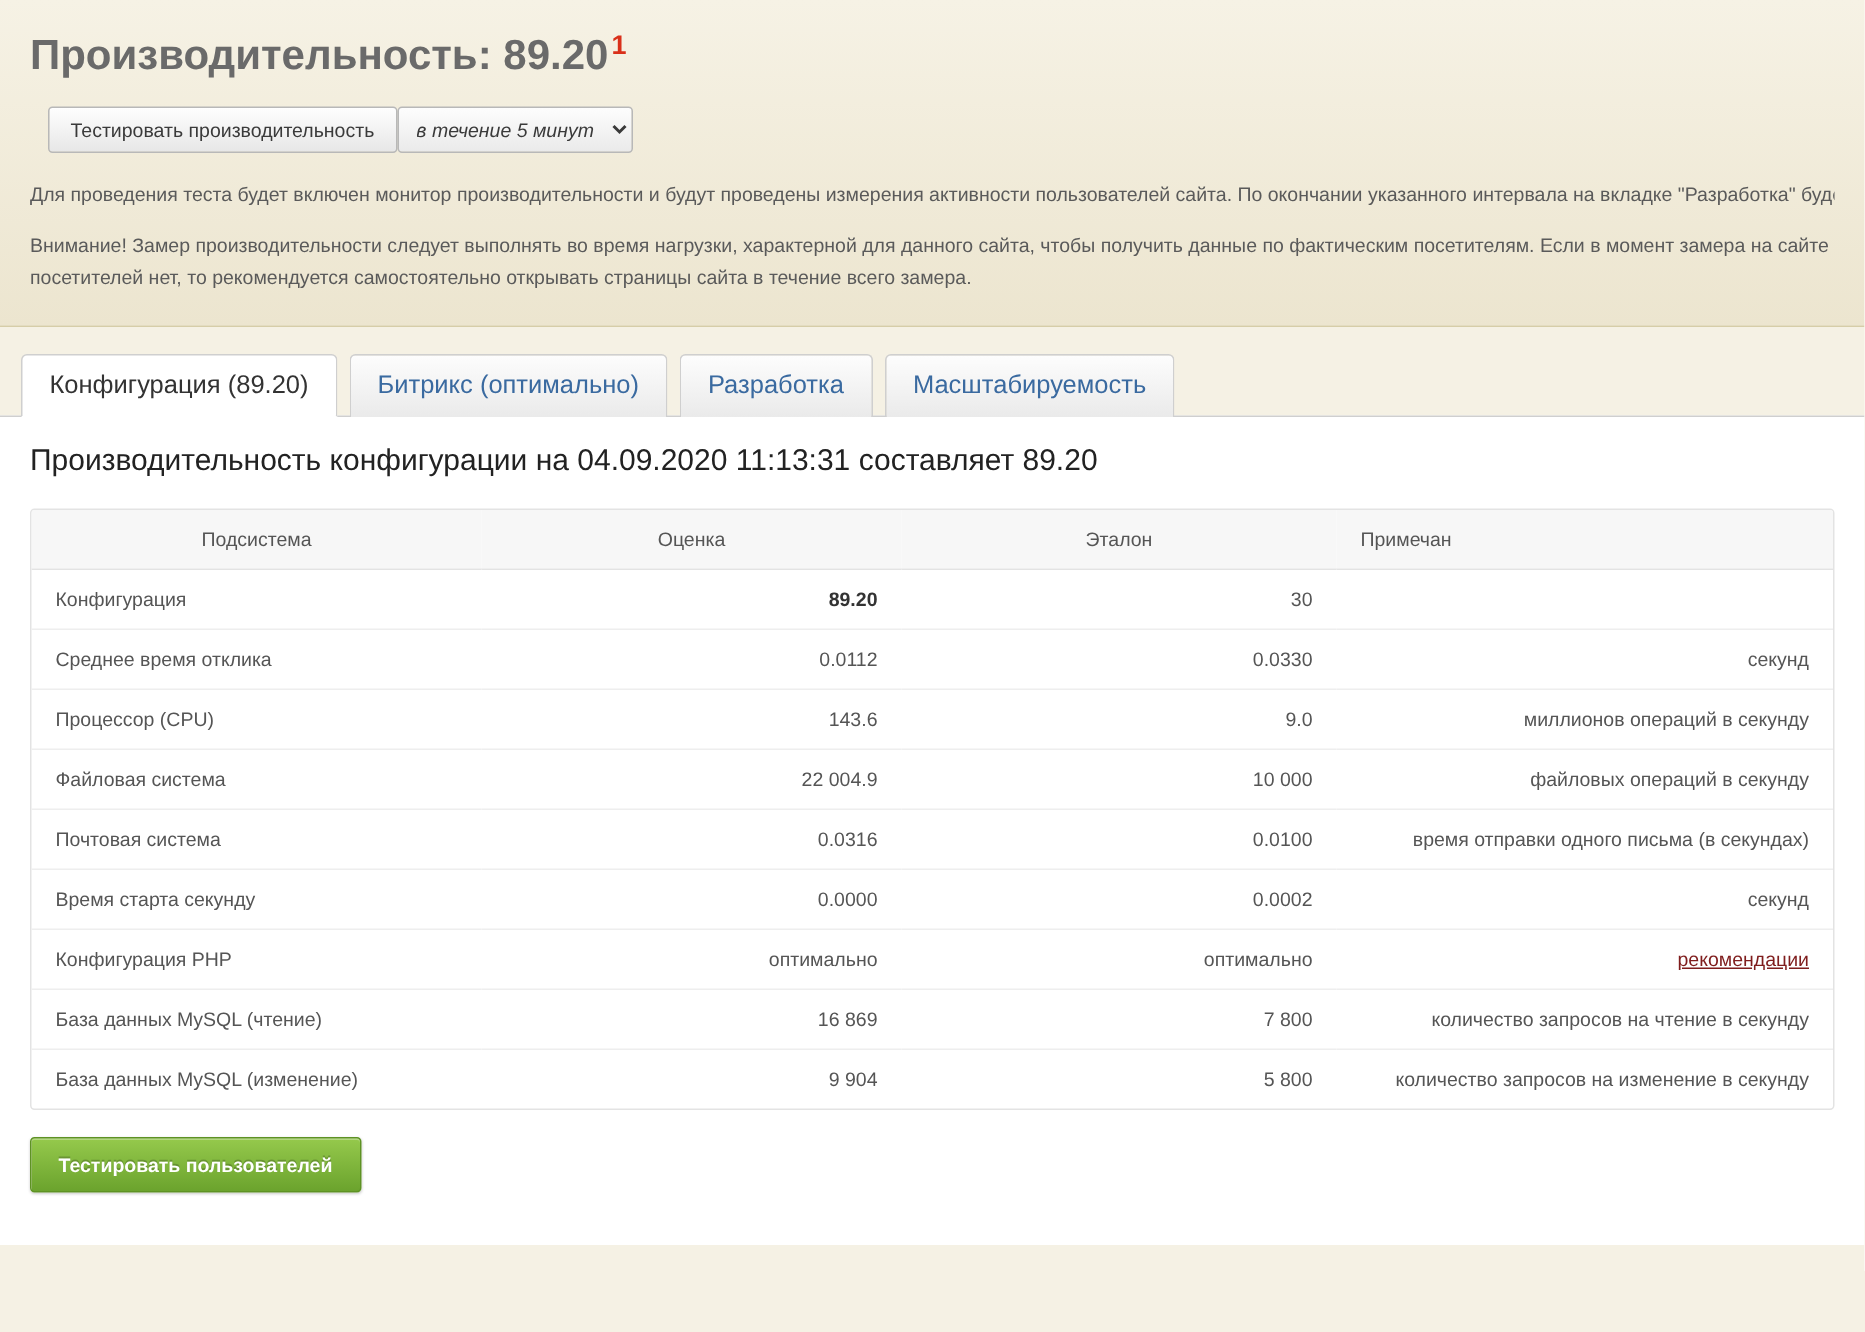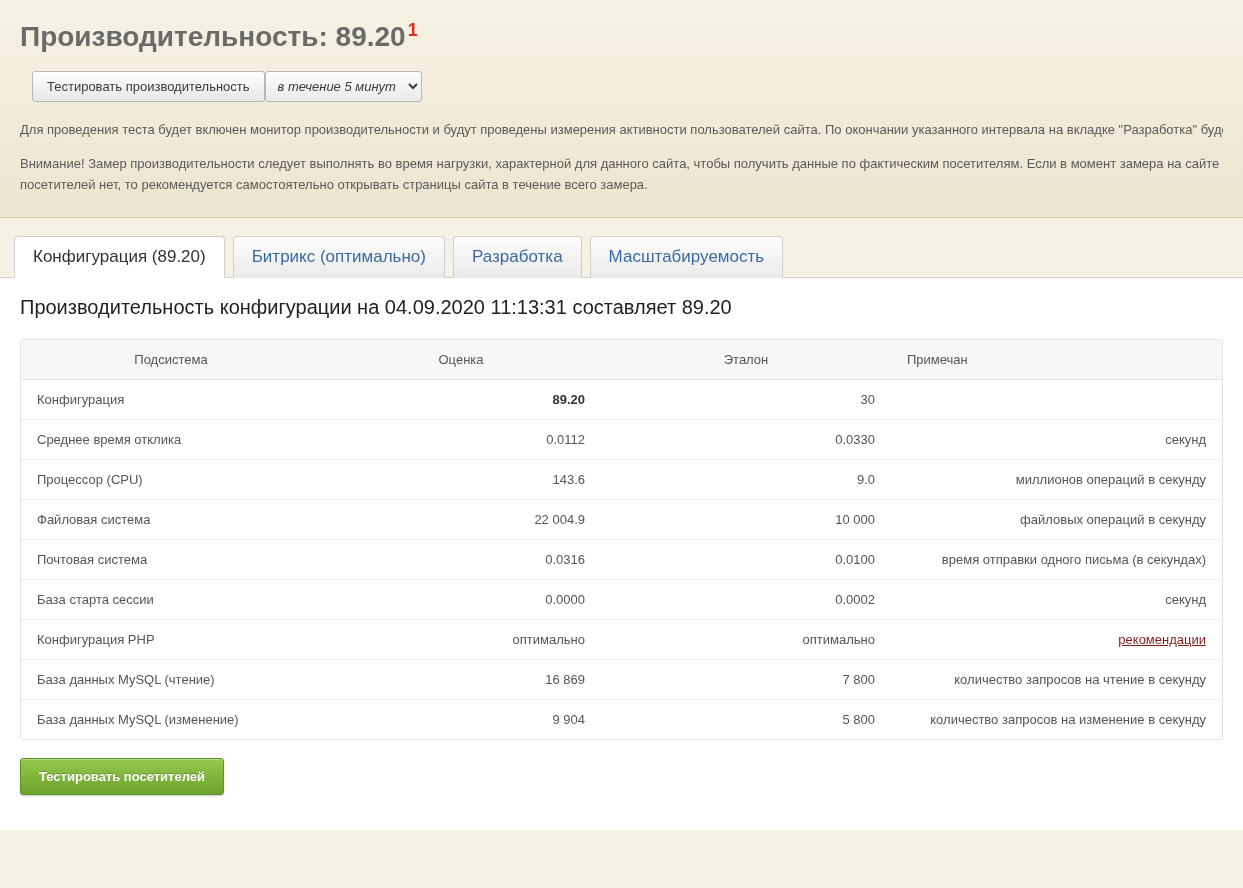--- a/index.html
+++ b/index.html
@@ -236,21 +236,21 @@
               <td class="c-etalon">10 000</td>
               <td class="c-note">файловых операций в секунду</td>
             </tr>
             <tr>
               <td class="c-name">Почтовая система</td>
               <td class="c-score">0.0316</td>
               <td class="c-etalon">0.0100</td>
               <td class="c-note">время отправки одного письма (в секундах)</td>
             </tr>
             <tr>
-              <td class="c-name">База старта сессии</td>
+              <td class="c-name">Время старта секунду</td>
               <td class="c-score">0.0000</td>
               <td class="c-etalon">0.0002</td>
               <td class="c-note">секунд</td>
             </tr>
             <tr>
               <td class="c-name">Конфигурация PHP</td>
               <td class="c-score">оптимально</td>
               <td class="c-etalon">оптимально</td>
               <td class="c-note"><a class="link">рекомендации</a></td>
             </tr>
@@ -263,15 +263,15 @@
             <tr>
               <td class="c-name">База данных MySQL (изменение)</td>
               <td class="c-score">9 904</td>
               <td class="c-etalon">5 800</td>
               <td class="c-note">количество запросов на изменение в секунду</td>
             </tr>
           </tbody>
       </table>
     </div>
 
-    <button class="btn-green">Тестировать посетителей</button>
+    <button class="btn-green">Тестировать пользователей</button>
   </div>
 </div>
 
 </body></html>

